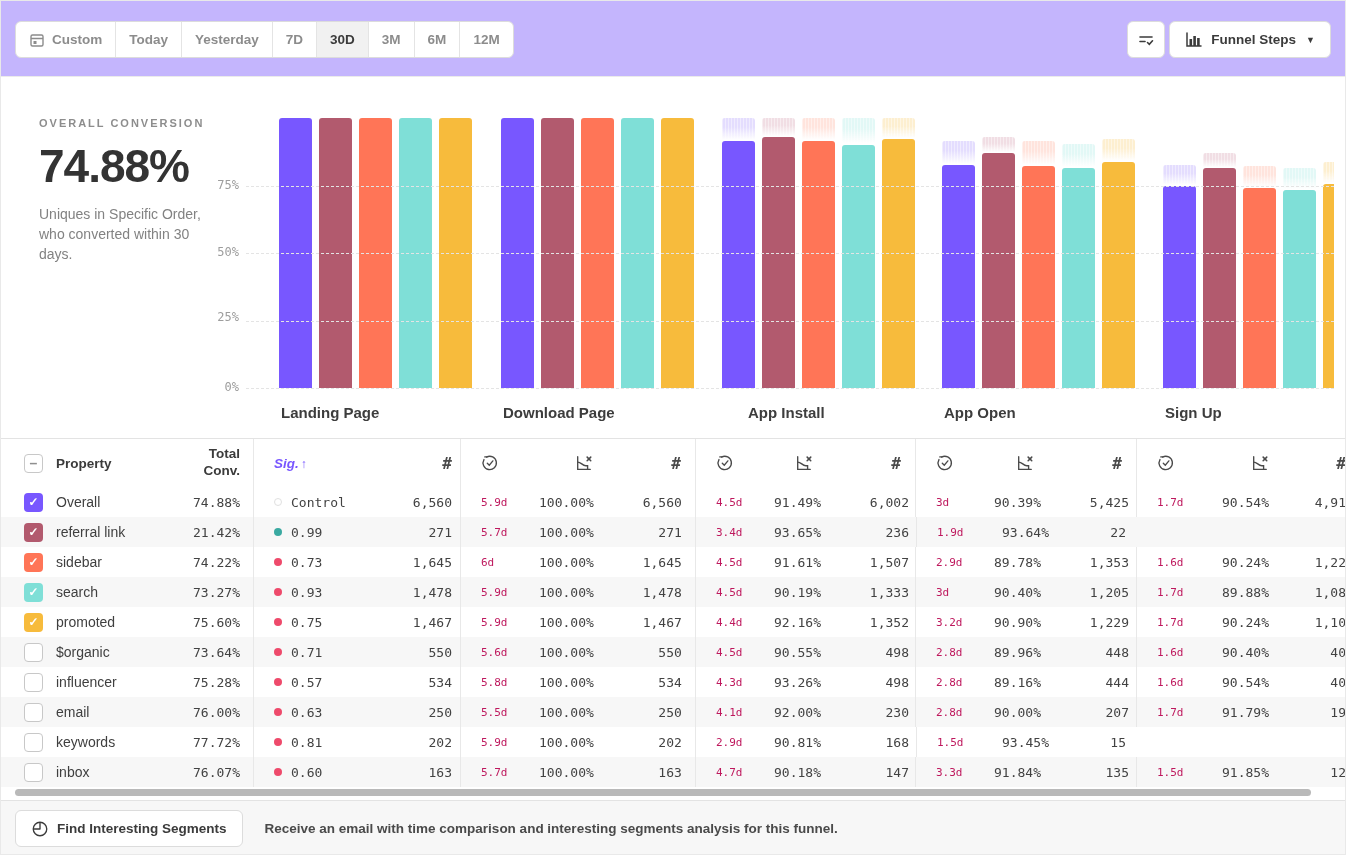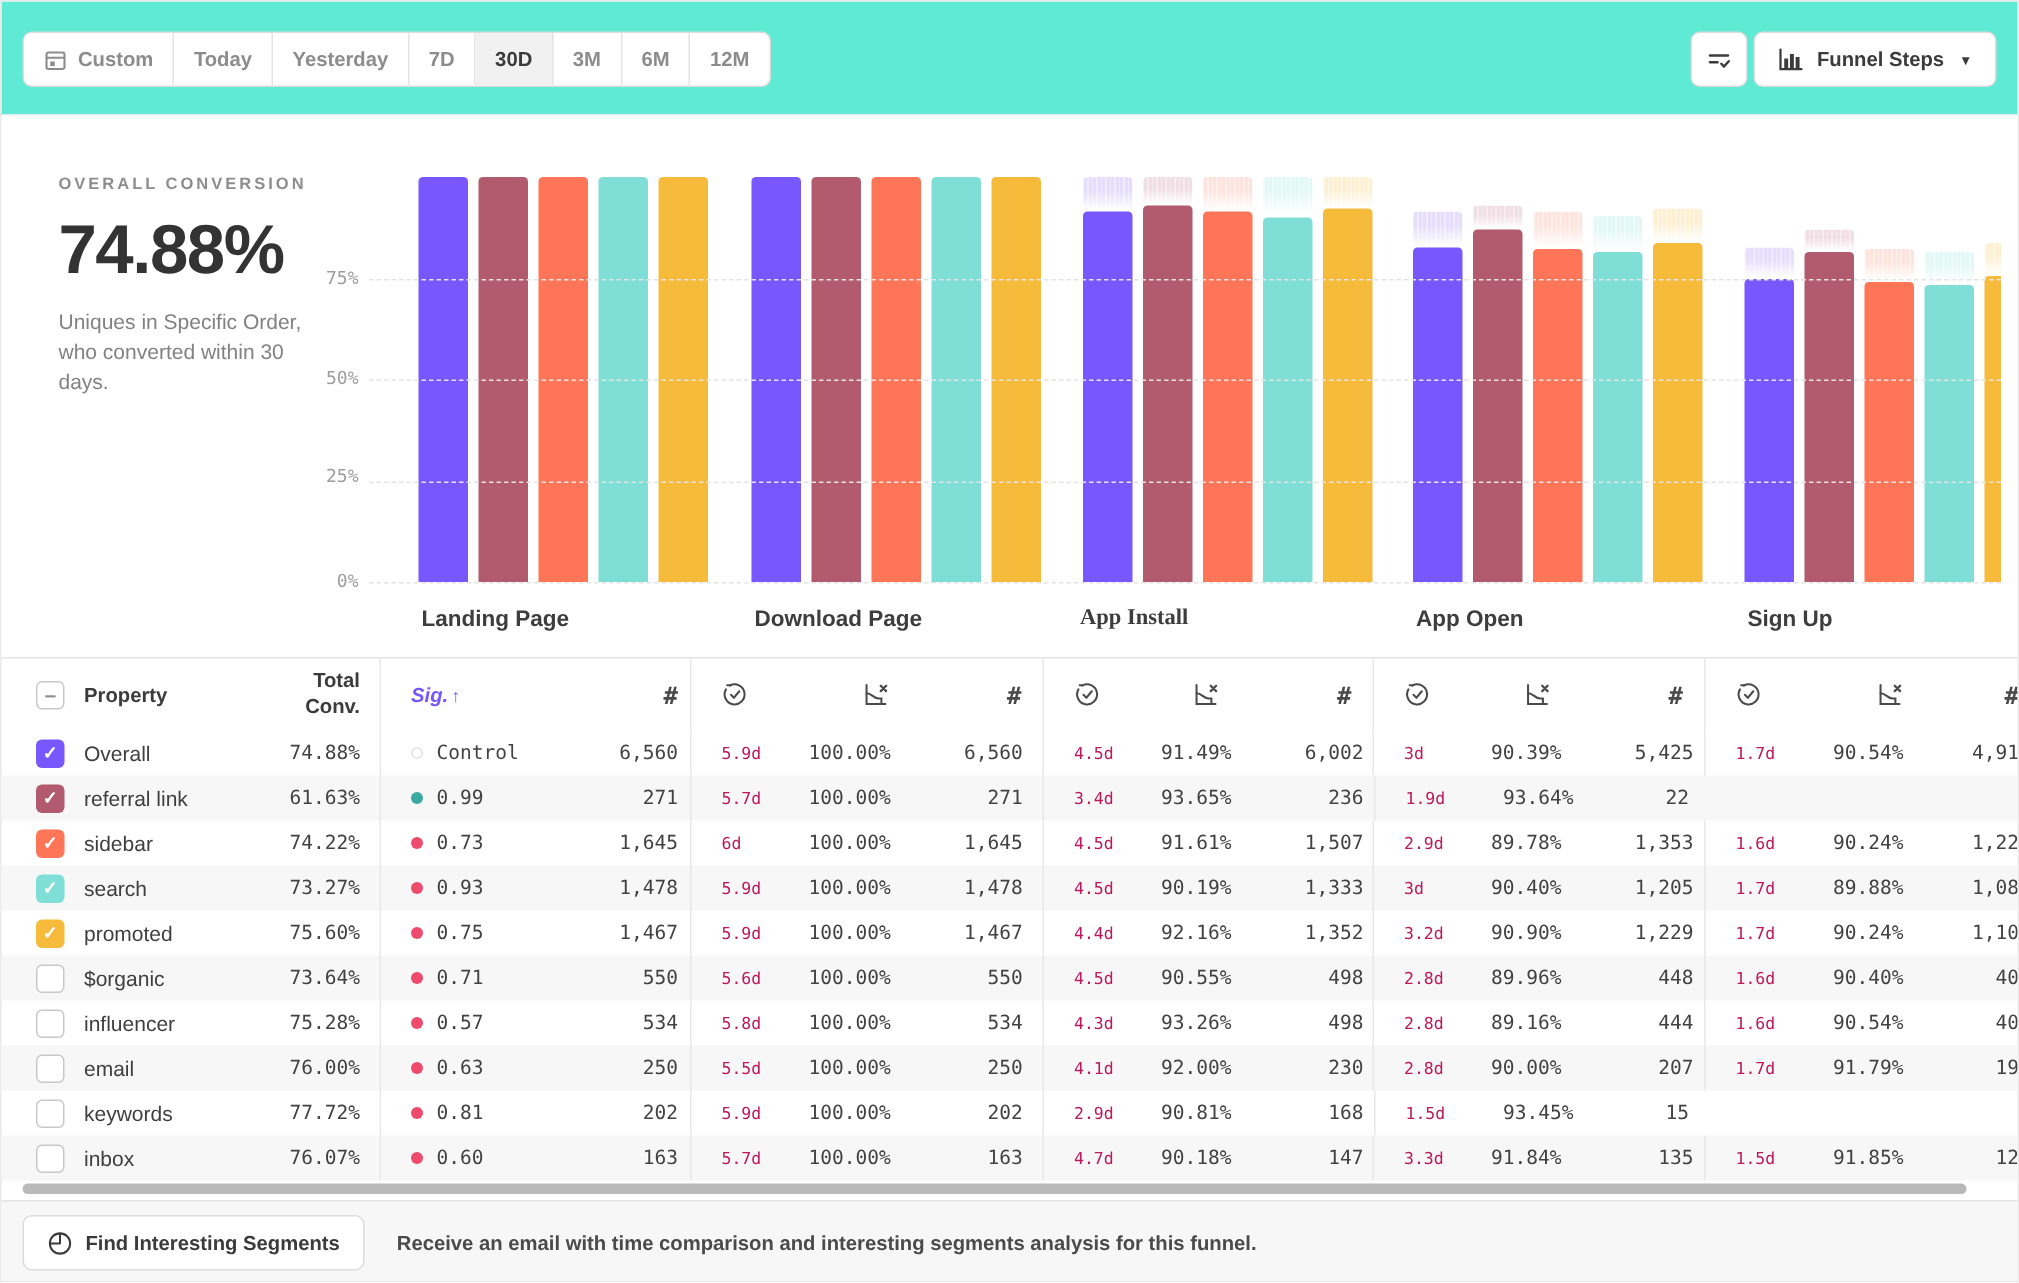--- a/index.html
+++ b/index.html
@@ -4,21 +4,21 @@
 <style>
   * { margin:0; padding:0; box-sizing:border-box; }
   html,body { width:1346px; height:855px; overflow:hidden; background:#fff;
     font-family:"Liberation Sans", sans-serif; color:#3b3b3b; }
   .mono { font-family:"DejaVu Sans Mono", monospace; }
   #app { position:relative; width:1346px; height:855px; background:#fff;
     border:1px solid #e9e9e9; overflow:hidden; }
 
   
   #toolbar { position:absolute; top:0; left:0; width:100%; height:76px;
-    border-bottom:1px solid #ebebeb; background:#5eead4; }
+    border-bottom:1px solid #ebebeb; background:#c4b5fd; }
   .seg-control { position:absolute; left:14px; top:20px; height:37px; display:flex;
     border:1px solid #dcdcdc; border-radius:6px; overflow:hidden; background:#fff; }
   .seg { display:flex; align-items:center; gap:7px; padding:0 13px; font-size:13.5px;
     font-weight:600; color:#8c8c8c; border-right:1px solid #e4e4e4; cursor:pointer; white-space:nowrap; }
   .seg:last-child { border-right:none; }
   .seg.selected { background:#f1f1f1; color:#3b3b3b; font-weight:700; }
   .btn { display:inline-flex; align-items:center; gap:8px; height:37px; padding:0 15px;
     border:1px solid #dcdcdc; border-radius:6px; background:#fff; font-size:13.5px;
     font-weight:700; color:#3b3b3b; cursor:pointer; }
   #compare-btn { position:absolute; left:510px; top:20px; }
@@ -197,21 +197,21 @@
         <div class="cap" style="left: 997px; width: 33px; top: 47.925px; height: 21.681px; background: repeating-linear-gradient(90deg, rgba(255, 255, 255, 0.45) 0px, rgba(255, 255, 255, 0.45) 1px, transparent 1px, transparent 3px), linear-gradient(rgb(255, 228, 221) 0%, rgb(255, 228, 221) 40%, rgba(255, 255, 255, 0) 96%);"></div>
         <div class="bar" style="left: 997px; width: 33px; height: 200.394px; background: rgb(255, 117, 87);"></div>
         <div class="cap" style="left: 1037px; width: 33px; top: 49.869px; height: 22.302px; background: repeating-linear-gradient(90deg, rgba(255, 255, 255, 0.45) 0px, rgba(255, 255, 255, 0.45) 1px, transparent 1px, transparent 3px), linear-gradient(rgb(226, 248, 246) 0%, rgb(226, 248, 246) 40%, rgba(255, 255, 255, 0) 96%);"></div>
         <div class="bar" style="left: 1037px; width: 33px; height: 197.829px; background: rgb(127, 223, 215);"></div>
         <div class="cap" style="left: 1077px; width: 33px; top: 43.794px; height: 22.086px; background: repeating-linear-gradient(90deg, rgba(255, 255, 255, 0.45) 0px, rgba(255, 255, 255, 0.45) 1px, transparent 1px, transparent 3px), linear-gradient(rgb(253, 239, 208) 0%, rgb(253, 239, 208) 40%, rgba(255, 255, 255, 0) 96%);"></div>
         <div class="bar" style="left: 1077px; width: 33px; height: 204.12px; background: rgb(247, 187, 60);"></div>
       </div>
     <div id="cat-labels">
         <div class="cat-label" style="left: 35px;">Landing Page</div>
         <div class="cat-label" style="left: 257px;">Download Page</div>
-        <div class="cat-label" style="left: 474px; font-family: Liberation Serif, serif;">App Install</div>
+        <div class="cat-label" style="left: 502px;">App Install</div>
         <div class="cat-label" style="left: 698px;">App Open</div>
         <div class="cat-label" style="left: 919px;">Sign Up</div>
       </div>
   <div class="gridline" style="top: 108.5px;"></div>
       <div class="gridline" style="top: 176px;"></div>
       <div class="gridline" style="top: 243.5px;"></div>
       <div class="gridline" style="top: 311px;"></div>
     </div>
 
   <div id="table">
@@ -330,21 +330,21 @@
           <div class="sec sec-step w-su">
             <span class="cell-time mono">1.7d</span>
             <span class="cell-pct mono">90.54%</span>
             <span class="cell-cnt mono">4,91</span>
           </div>
         </div>
         <div class="t-row stripe">
           <div class="sec sec-props">
             <div class="checkbox checked" style="background:#B25A6E;">✓</div>
             <div class="prop-name">referral link</div>
-            <div class="total-conv mono">61.63%</div>
+            <div class="total-conv mono">21.42%</div>
           </div>
           <div class="sec sec-sig">
             <span class="dot teal"></span>
             <span class="sig-val mono">0.99</span>
             <span class="cnt mono">271</span>
           </div>
           <div class="sec sec-step w-dl">
             <span class="cell-time mono">5.7d</span>
             <span class="cell-pct mono">100.00%</span>
             <span class="cell-cnt mono">271</span>

